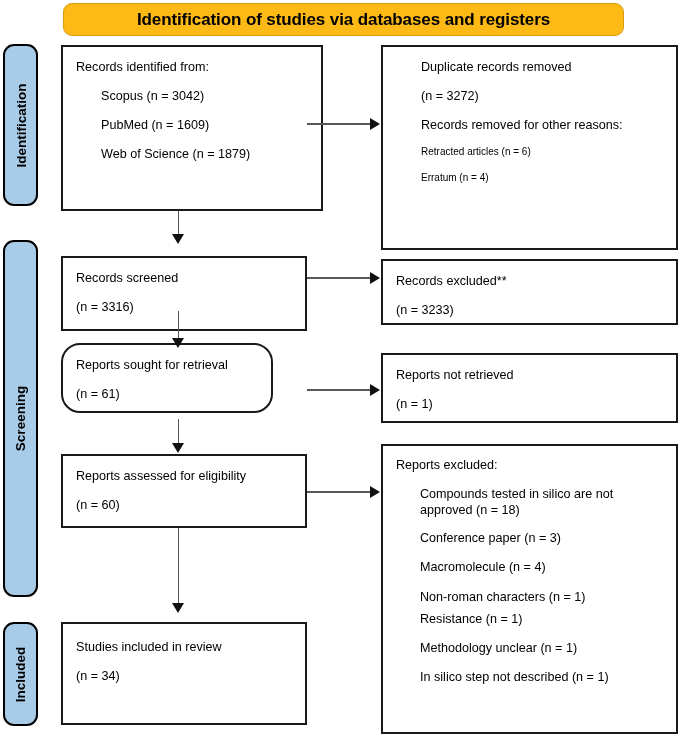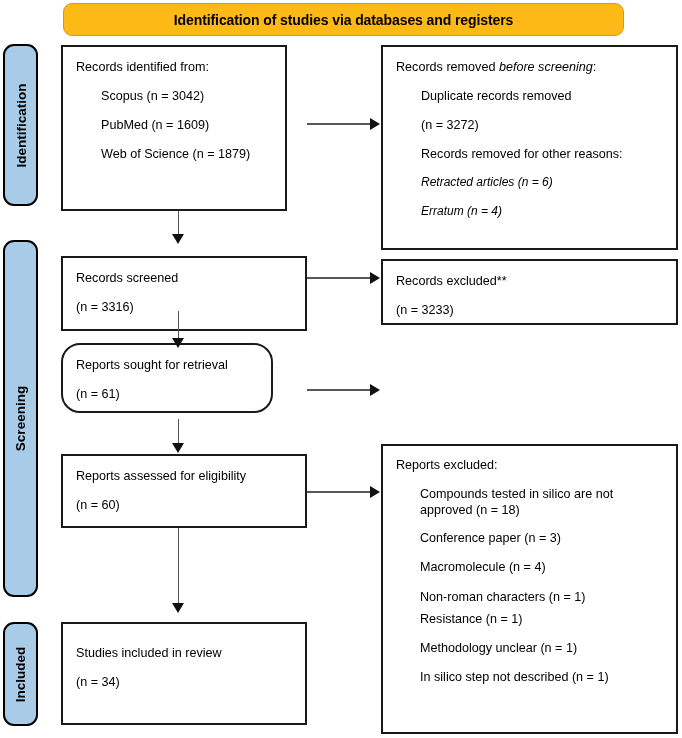--- a/index.html
+++ b/index.html
@@ -24,21 +24,21 @@
     position: absolute;
     box-sizing: border-box;
     background: #FDBA16;
     border: 1.5px solid #D79B10;
     border-radius: 9px;
     display: flex;
     align-items: center;
     justify-content: center;
     color: #000000;
     font-weight: bold;
-    font-size: 14px;
+    font-size: 17px;
     letter-spacing: -0.1px;
   }
 
   
   .stage-tab {
     position: absolute;
     box-sizing: border-box;
     background: #A8CBE8;
     border: 2px solid #000000;
     border-radius: 11px;
@@ -69,21 +69,21 @@
     padding: 12px 13px 10px 13px;
   }
   .box-line {
     margin: 0 0 13px 0;
     white-space: nowrap;
   }
   .box-line:last-child { margin-bottom: 0; }
   .box-line.wrap { white-space: normal; }
   .box-line.indent { padding-left: 25px; }
   .box-line em { font-style: italic; }
-  .box-line.small { font-size: 12px; font-style: italic; }
+  .box-line.small { font-size: 10px; }
   .tight { }
 
   
   .conn {
     position: absolute;
     background: #585858;
   }
   .conn.v { width: 1.8px; }
   .conn.h { height: 1.6px; }
   .arrow-down {
@@ -115,34 +115,31 @@
   </div>
 
   <div class="stage-tab" style="left:3px; top:240px; width:35px; height:357px;">
     <span class="stage-label">Screening</span>
   </div>
 
   <div class="stage-tab" style="left:3px; top:622px; width:35px; height:104px;">
     <span class="stage-label">Included</span>
   </div>
 
-  <div class="flow-box" style="left:61px; top:45px; width:226px; height:166px;">
+  <div class="flow-box" style="left:61px; top:45px; width:262px; height:166px;">
     <div class="box-inner">
       <div class="box-line">Records identified from:</div>
       <div class="box-line indent">Scopus (n = 3042)</div>
       <div class="box-line indent">PubMed (n = 1609)</div>
       <div class="box-line indent">Web of Science (n = 1879)</div>
     </div>
   </div>
 
   <div class="flow-box" style="left:381px; top:45px; width:297px; height:205px;">
     <div class="box-inner">
-      <div class="box-line">
-        <span>Records removed </span><em>before screening</em><span>:</span>
-      </div>
       <div class="box-line indent">Duplicate records removed</div>
       <div class="box-line indent">(n = 3272)</div>
       <div class="box-line indent">Records removed for other reasons:</div>
       <div class="box-line indent small">Retracted articles  (n = 6)</div>
       <div class="box-line indent small">Erratum (n = 4)</div>
     </div>
   </div>
 
   <div class="flow-box" style="left:61px; top:256px; width:246px; height:75px;">
     <div class="box-inner">
@@ -158,20 +155,26 @@
     </div>
   </div>
 
   <div class="flow-box" style="left:61px; top:343px; width:212px; height:70px;border-radius:19px;">
     <div class="box-inner">
       <div class="box-line">Reports sought for retrieval</div>
       <div class="box-line">(n = 61)</div>
     </div>
   </div>
 
+  <div class="flow-box" style="left:381px; top:353px; width:297px; height:70px;">
+    <div class="box-inner">
+      <div class="box-line">Reports not retrieved</div>
+      <div class="box-line">(n = 1)</div>
+    </div>
+  </div>
 
   <div class="flow-box" style="left:61px; top:454px; width:246px; height:74px;">
     <div class="box-inner">
       <div class="box-line">Reports assessed for eligibility</div>
       <div class="box-line">(n = 60)</div>
     </div>
   </div>
 
   <div class="flow-box" style="left:381px; top:444px; width:297px; height:290px;">
     <div class="box-inner" style="padding-top:11px;">
@@ -180,21 +183,21 @@
       <div class="box-line indent" style="padding-left:24px; margin-bottom:13px;">Conference paper (n = 3)</div>
       <div class="box-line indent" style="padding-left:24px; margin-bottom:13px;">Macromolecule (n = 4)</div>
       <div class="box-line indent" style="padding-left:24px; margin-bottom:6px;">Non-roman characters (n = 1)</div>
       <div class="box-line indent" style="padding-left:24px; margin-bottom:13px;">Resistance (n = 1)</div>
       <div class="box-line indent" style="padding-left:24px; margin-bottom:13px;">Methodology unclear (n = 1)</div>
       <div class="box-line indent" style="padding-left:24px; margin-bottom:0;">In silico step not described (n = 1)</div>
     </div>
   </div>
 
   <div class="flow-box" style="left:61px; top:622px; width:246px; height:103px;">
-    <div class="box-inner" style="padding-top:21px;">
+    <div class="box-inner" style="padding-top:15px;">
       <div class="box-line">Studies included in review</div>
       <div class="box-line">(n = 34)</div>
     </div>
   </div>
 
   <div class="conn h" style="left:307px; top:123px; width:65px;"></div>
   <div class="arrow-right" style="left:370px; top:117.5px;"></div>
 
   <div class="conn v" style="left:177.5px; top:211px; height:25px;"></div>
   <div class="arrow-down" style="left:172px; top:234px;"></div>

